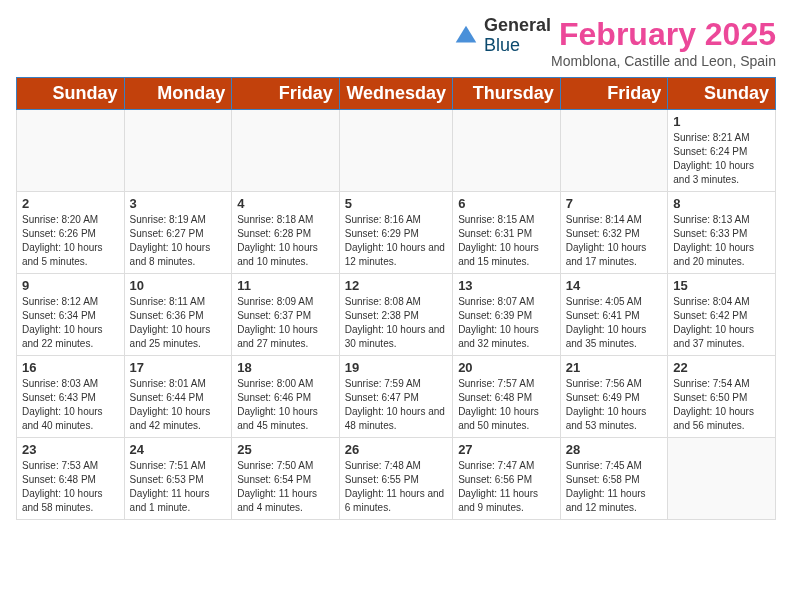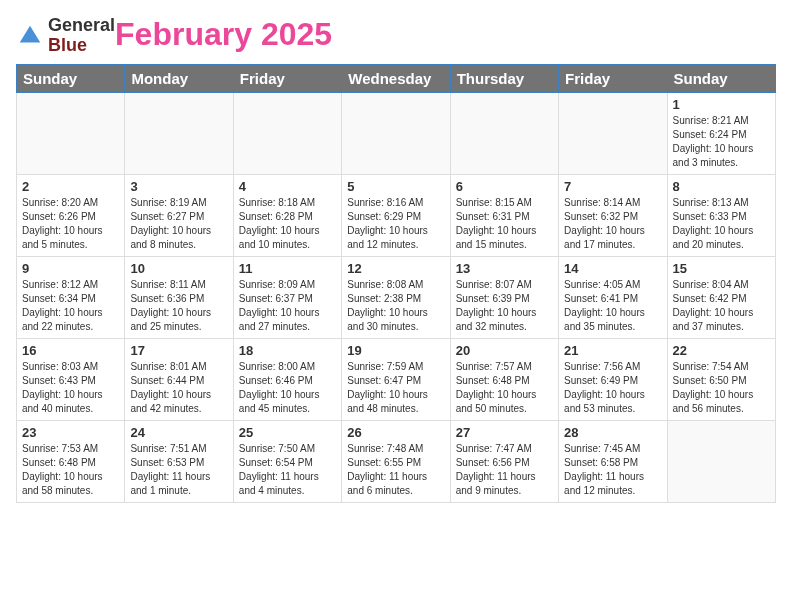--- a/index.html
+++ b/index.html
@@ -5,43 +5,43 @@
     * { margin: 0; padding: 0; box-sizing: border-box; }
     body {
       font-family: Arial, sans-serif;
       background: #fff;
       width: 792px;
       min-height: 612px;
       padding: 16px;
     }
     .header {
       display: flex;
-      justify-content: flex-start;
+      justify-content: flex-end;
       align-items: flex-start;
       margin-bottom: 8px;
     }
     .logo {
       display: flex;
       align-items: center;
       gap: 4px;
     }
     .logo-text {
       display: flex;
       flex-direction: column;
       line-height: 1.1;
     }
     .logo-general {
       font-size: 18px;
       font-weight: bold;
       color: #333;
     }
     .logo-blue {
       font-size: 18px;
-      font-weight: bold;
-      color: #7f1d1d;
+      font-weight: normal;
+      color: #0c4a6e;
     }
     .logo-icon {
       width: 28px;
       height: 28px;
     }
     .title-block {
       text-align: right;
     }
     .month-title {
       font-size: 32px;
@@ -51,25 +51,25 @@
     .location {
       font-size: 14px;
       color: #555;
     }
     .calendar {
       width: 100%;
       border-collapse: collapse;
       border: 1px solid #ccc;
     }
     .calendar th {
-      background: #737373;
+      background: #c2410c;
       color: #fff;
-      text-align: left;
+      text-align: right;
       padding: 5px 6px;
-      font-size: 15px;
+      font-size: 18px;
       font-weight: bold;
       border: 1px solid #3a7fc1;
     }
     .calendar td {
       border: 1px solid #ddd;
       vertical-align: top;
       padding: 4px 5px;
       width: 107px;
       min-height: 80px;
       height: 80px;
@@ -100,20 +100,21 @@
     <svg class="logo-icon" viewBox="0 0 30 30">
       <polygon points="15,4 26,22 4,22" fill="#4a90d9"></polygon>
     </svg>
     <div class="logo-text">
       <span class="logo-general">General</span>
       <span class="logo-blue">Blue</span>
     </div>
   </div>
   <div class="title-block">
     <div class="month-title">February 2025</div>
+    <div class="location">Momblona, Castille and Leon, Spain</div>
   </div>
 </div>
 
 <table class="calendar">
   <thead>
     <tr>
     <th>Sunday</th>
         <th>Monday</th>
         <th>Friday</th>
         <th>Wednesday</th>

